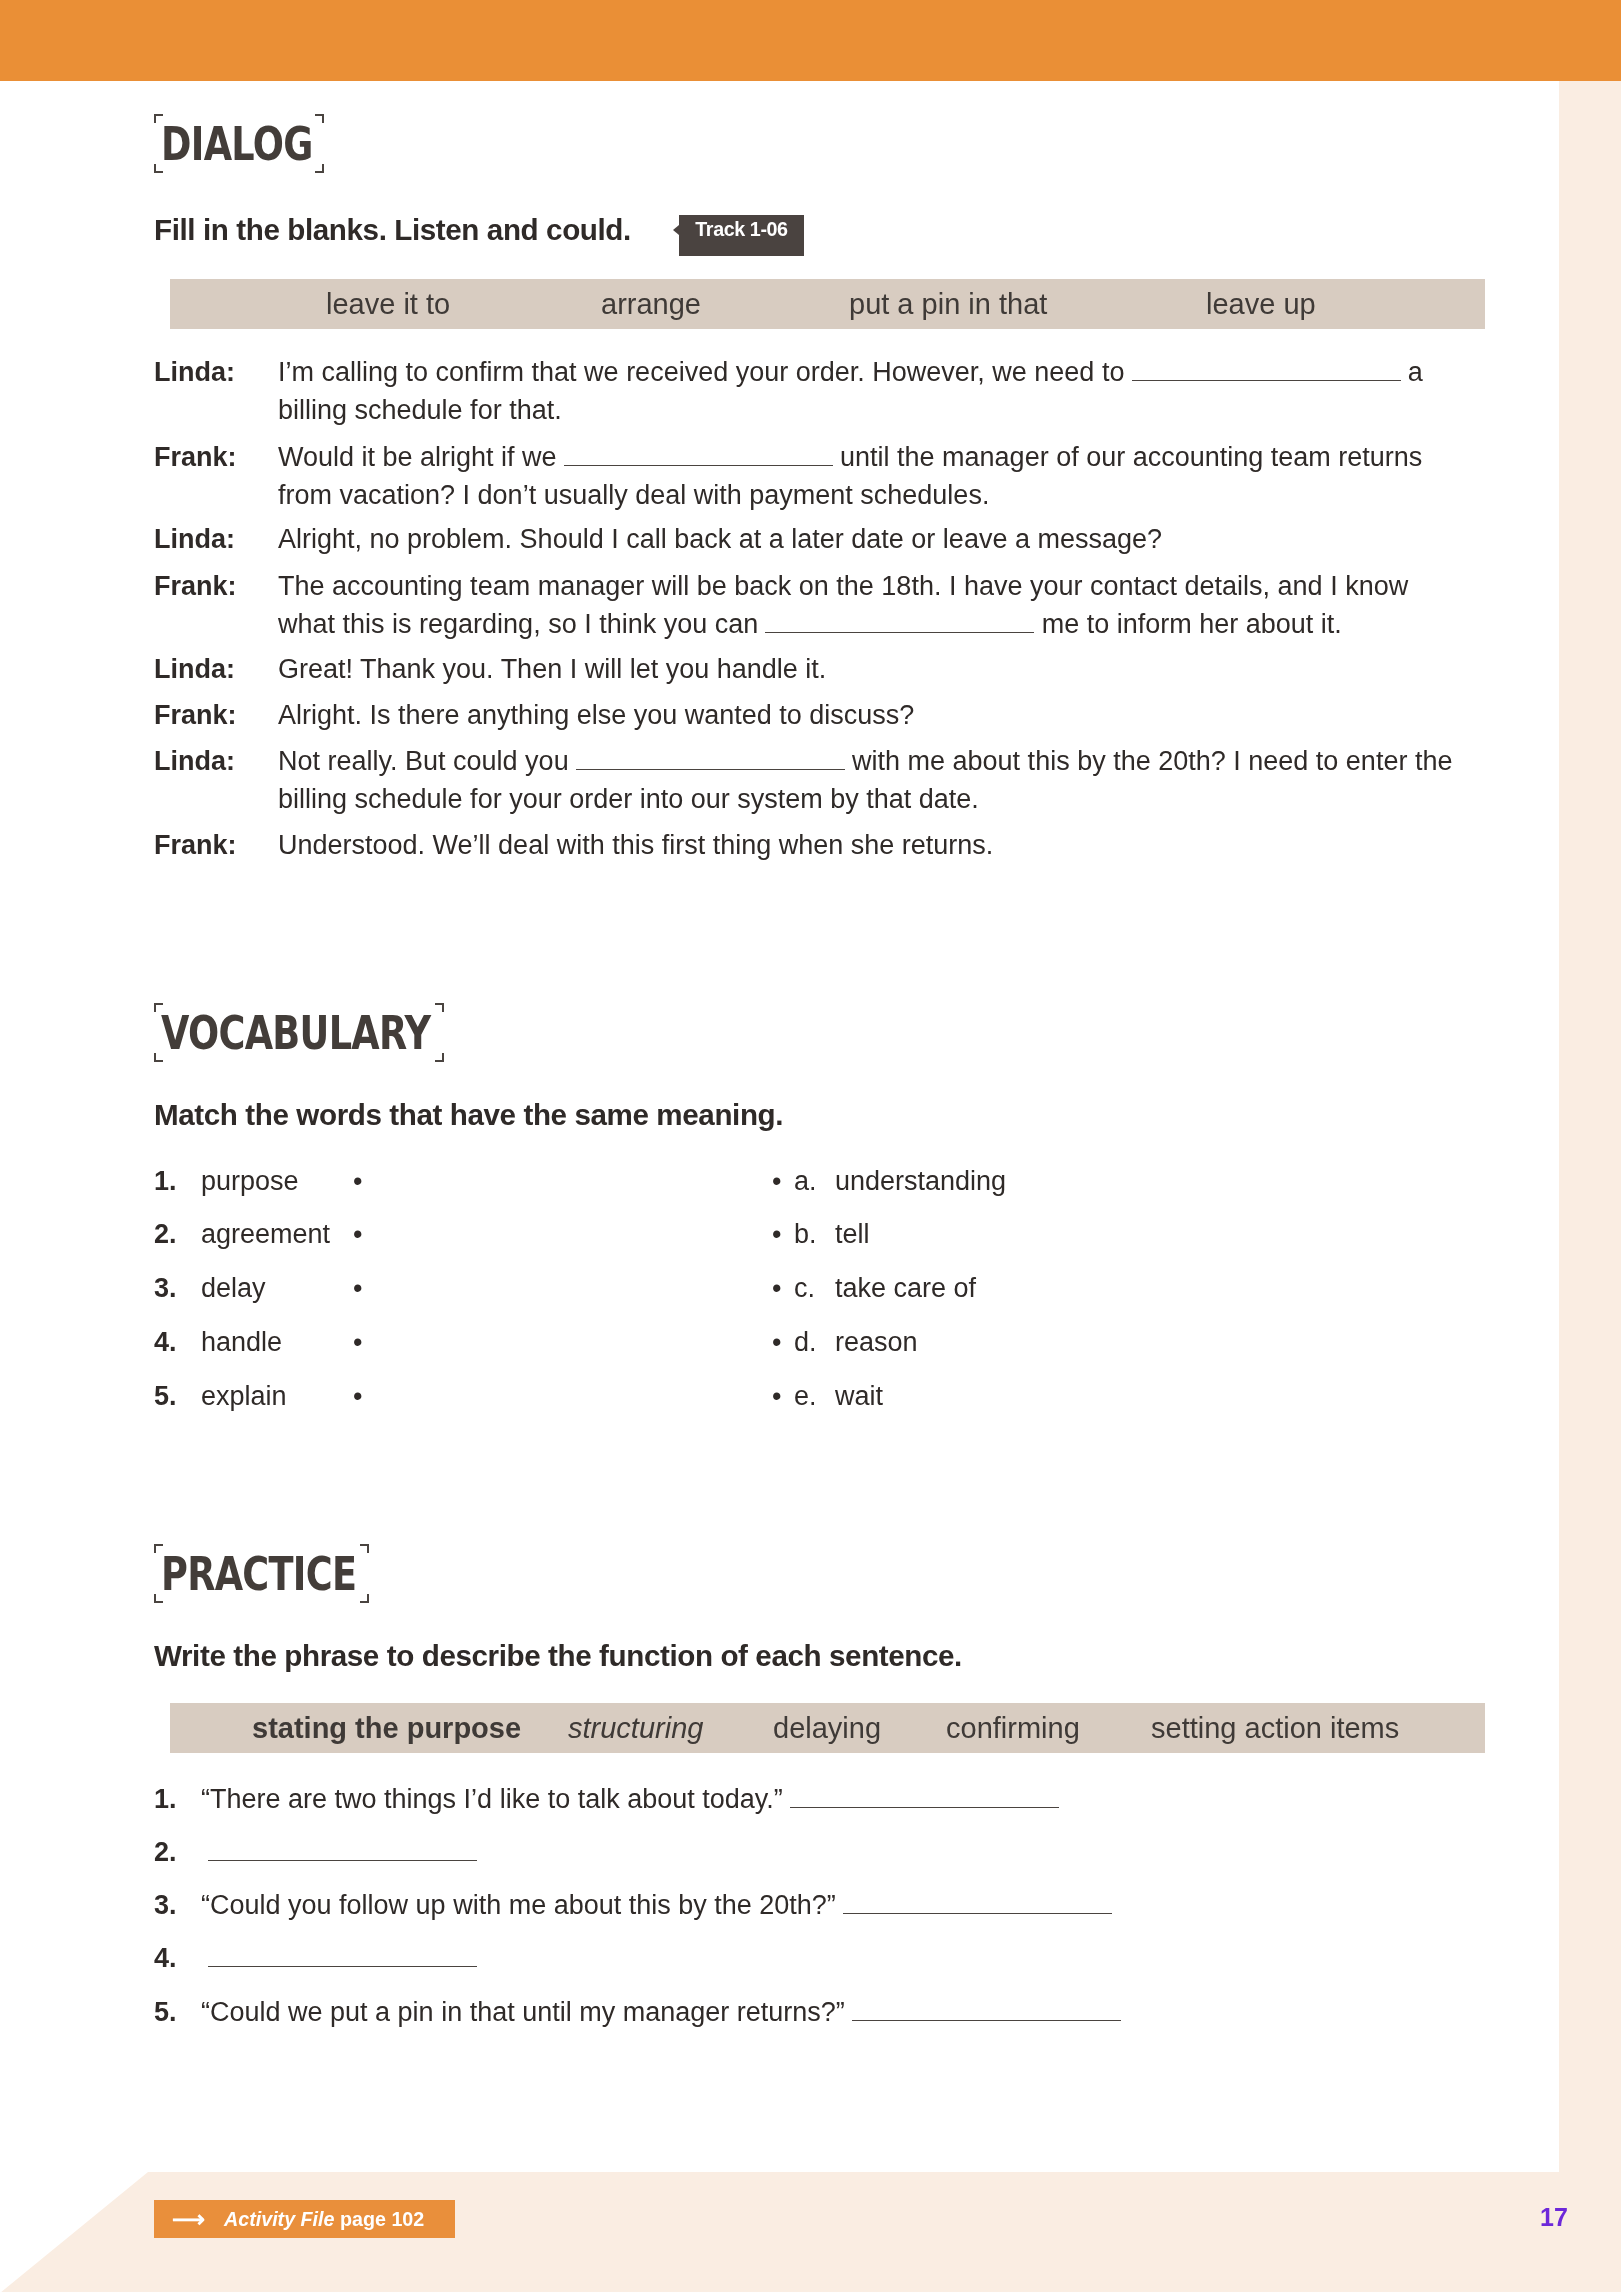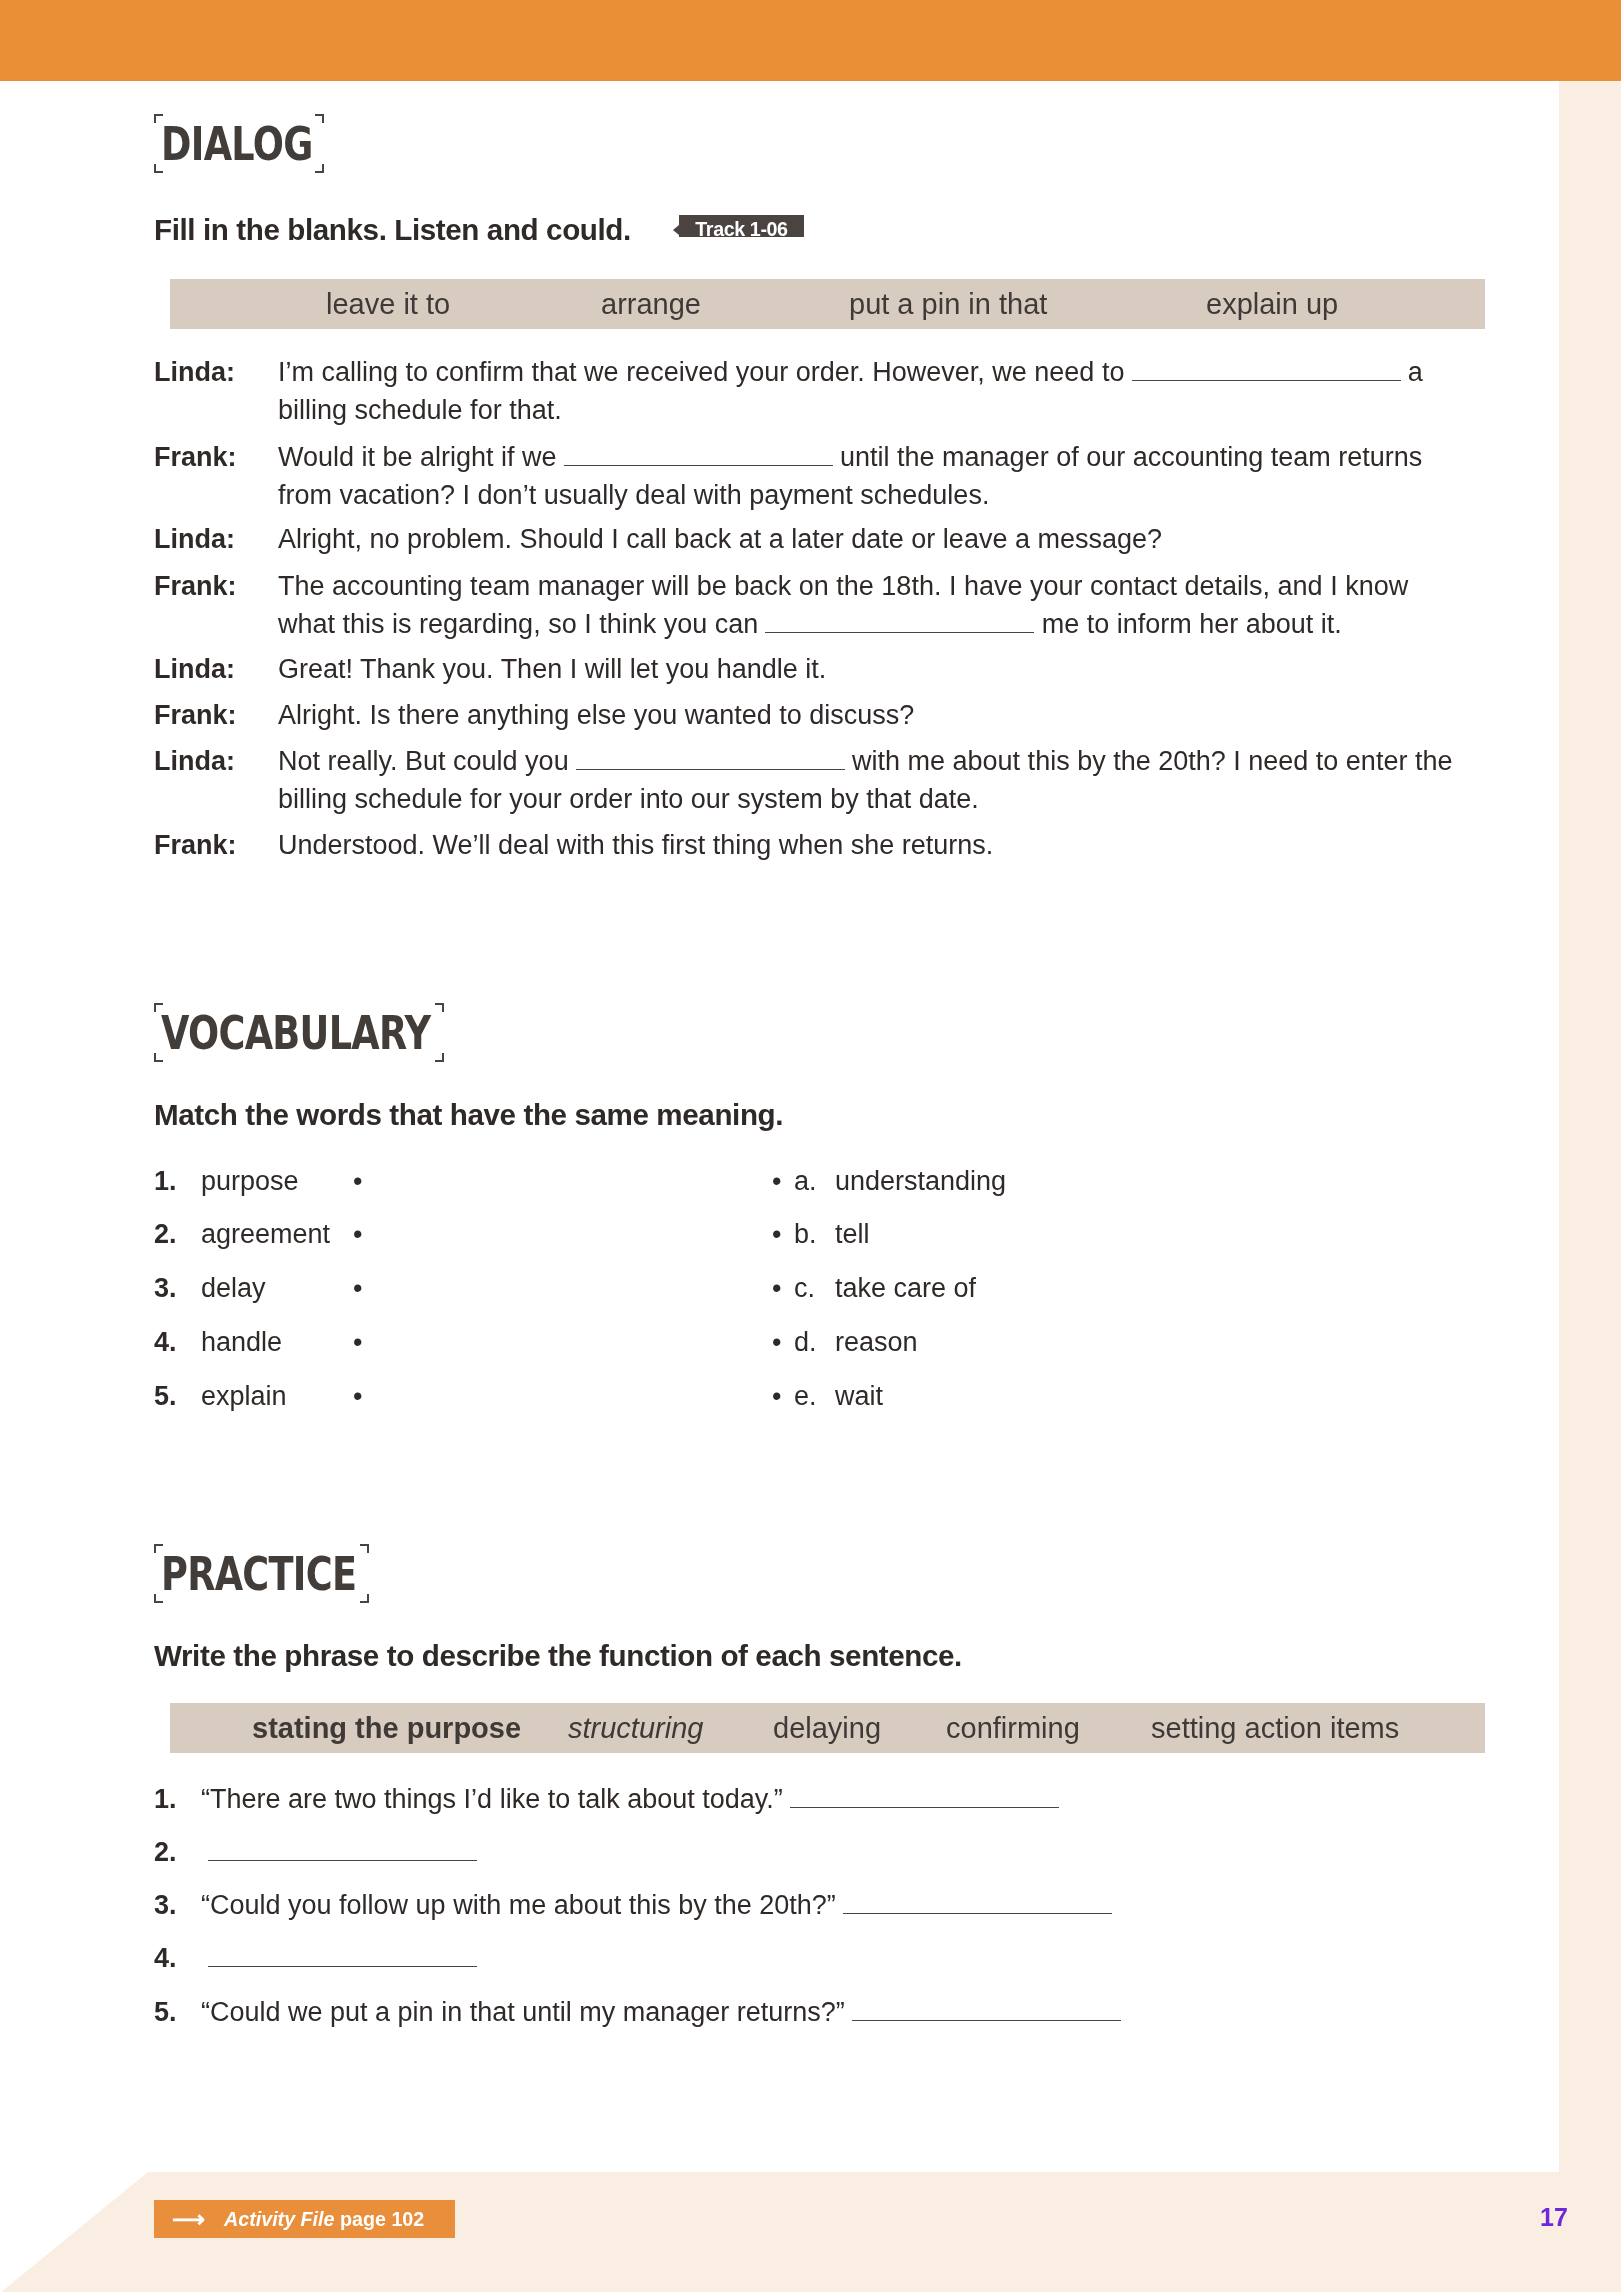--- a/index.html
+++ b/index.html
@@ -48,21 +48,21 @@
   .instruction {
     position: absolute; left: 154px;
     font-family: "Liberation Sans", sans-serif;
     font-weight: bold;
     font-size: 29.6px;
     color: #2f2a28;
     letter-spacing: -0.4px;
     white-space: nowrap;
   }
   .track-badge {
-    position: absolute; left: 679px; top: 215px; width: 125px; height: 22px;
+    position: absolute; left: 679px; top: 215px; width: 125px; height: 41px;
     background: #4a4340; color: #ffffff;
     font-family: "Liberation Sans", sans-serif; font-weight: bold; font-size: 19.7px;
     line-height: 29.6px; text-align: center; letter-spacing: -0.4px;
   }
   .track-badge::before {
     content: ""; position: absolute; left: -6.3px; top: 9.9px;
     border-top: 5.4px solid transparent; border-bottom: 5.4px solid transparent;
     border-right: 6.3px solid #4a4340;
   }
 
@@ -122,21 +122,21 @@
   <span class="corner c-br"></span>
   <span class="txt">DIALOG</span>
 </div>
 <div class="instruction" style="top:213px;">Fill in the blanks. Listen and could.</div>
 <div class="track-badge">Track 1-06</div>
 
 <div class="word-bank" style="top:279px;">
   <span style="left:156px;">leave it to</span>
   <span style="left:431px;">arrange</span>
   <span style="left:679px;">put a pin in that</span>
-  <span style="left:1036px;">explain up</span>
+  <span style="left:1036px;">leave up</span>
 </div>
 
 <div id="dialog-lines">
     <div class="dialog-row" style="top: 353px; height: 75px;">
       <span class="speaker">Linda:</span>
       <div class="speech"><span>I’m calling to confirm that we received your order. However, we need to</span><span class="blank"></span><span>a billing schedule for that.</span></div>
     </div>
     <div class="dialog-row" style="top: 438px; height: 75px;">
       <span class="speaker">Frank:</span>
       <div class="speech"><span>Would it be alright if we</span><span class="blank"></span><span>until the manager of our accounting team returns from vacation? I don’t usually deal with payment schedules.</span></div>

